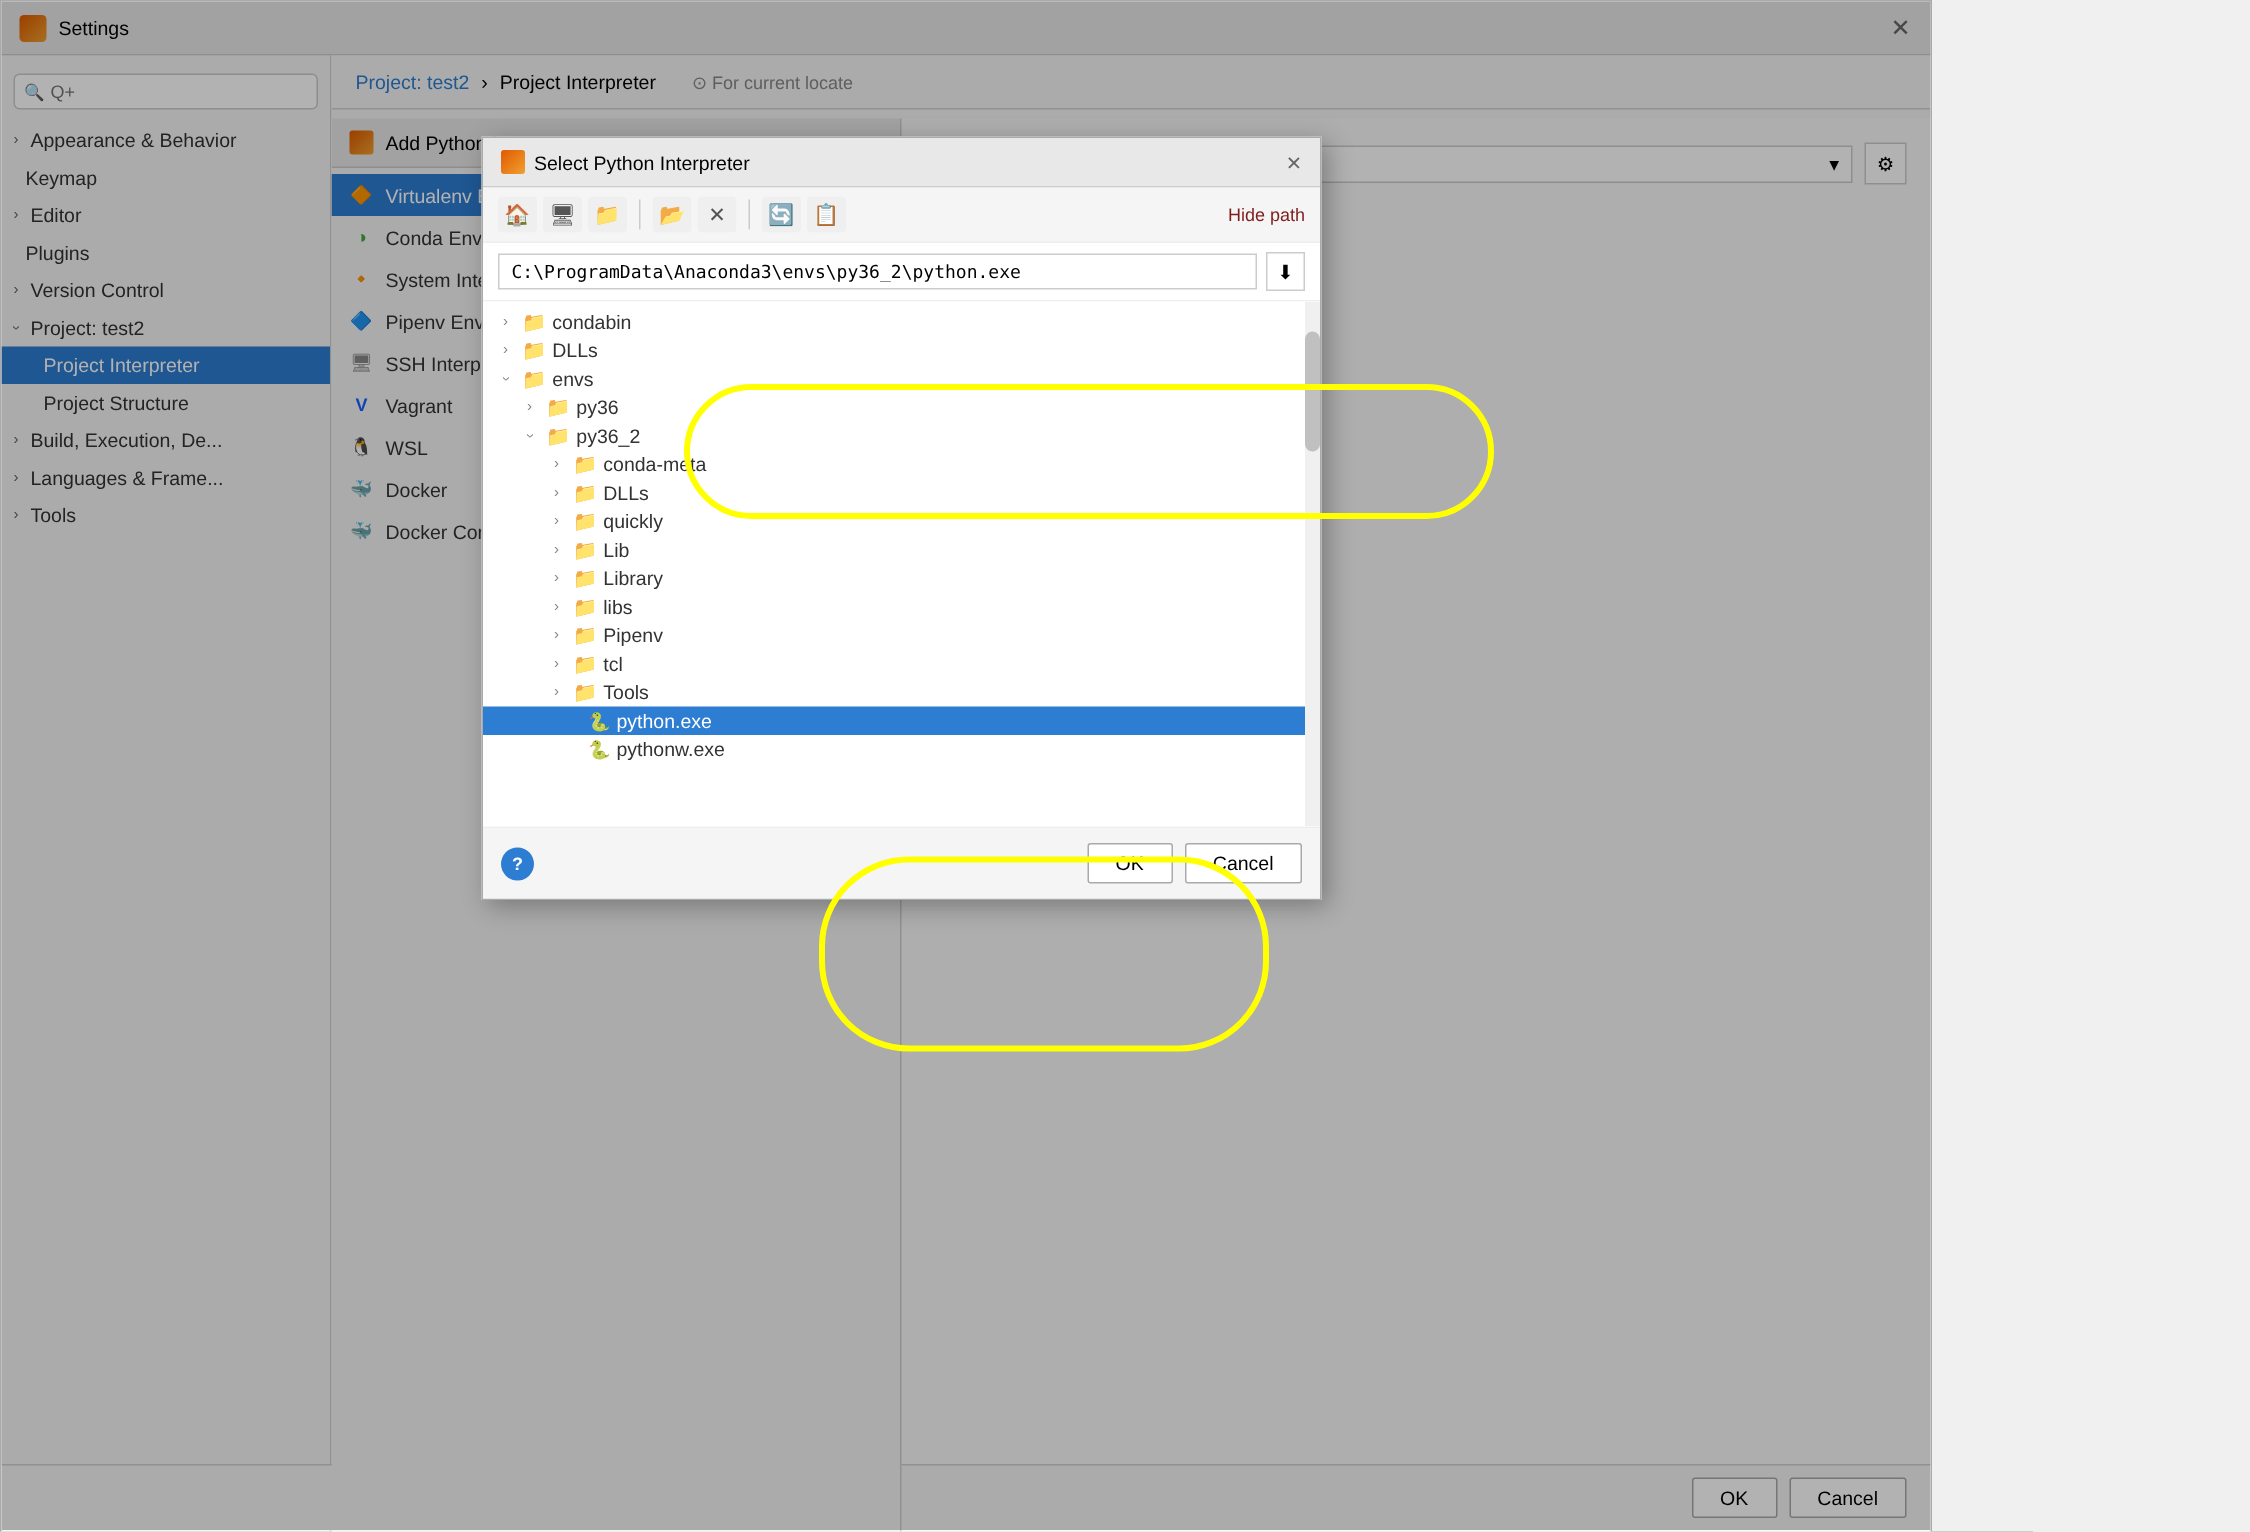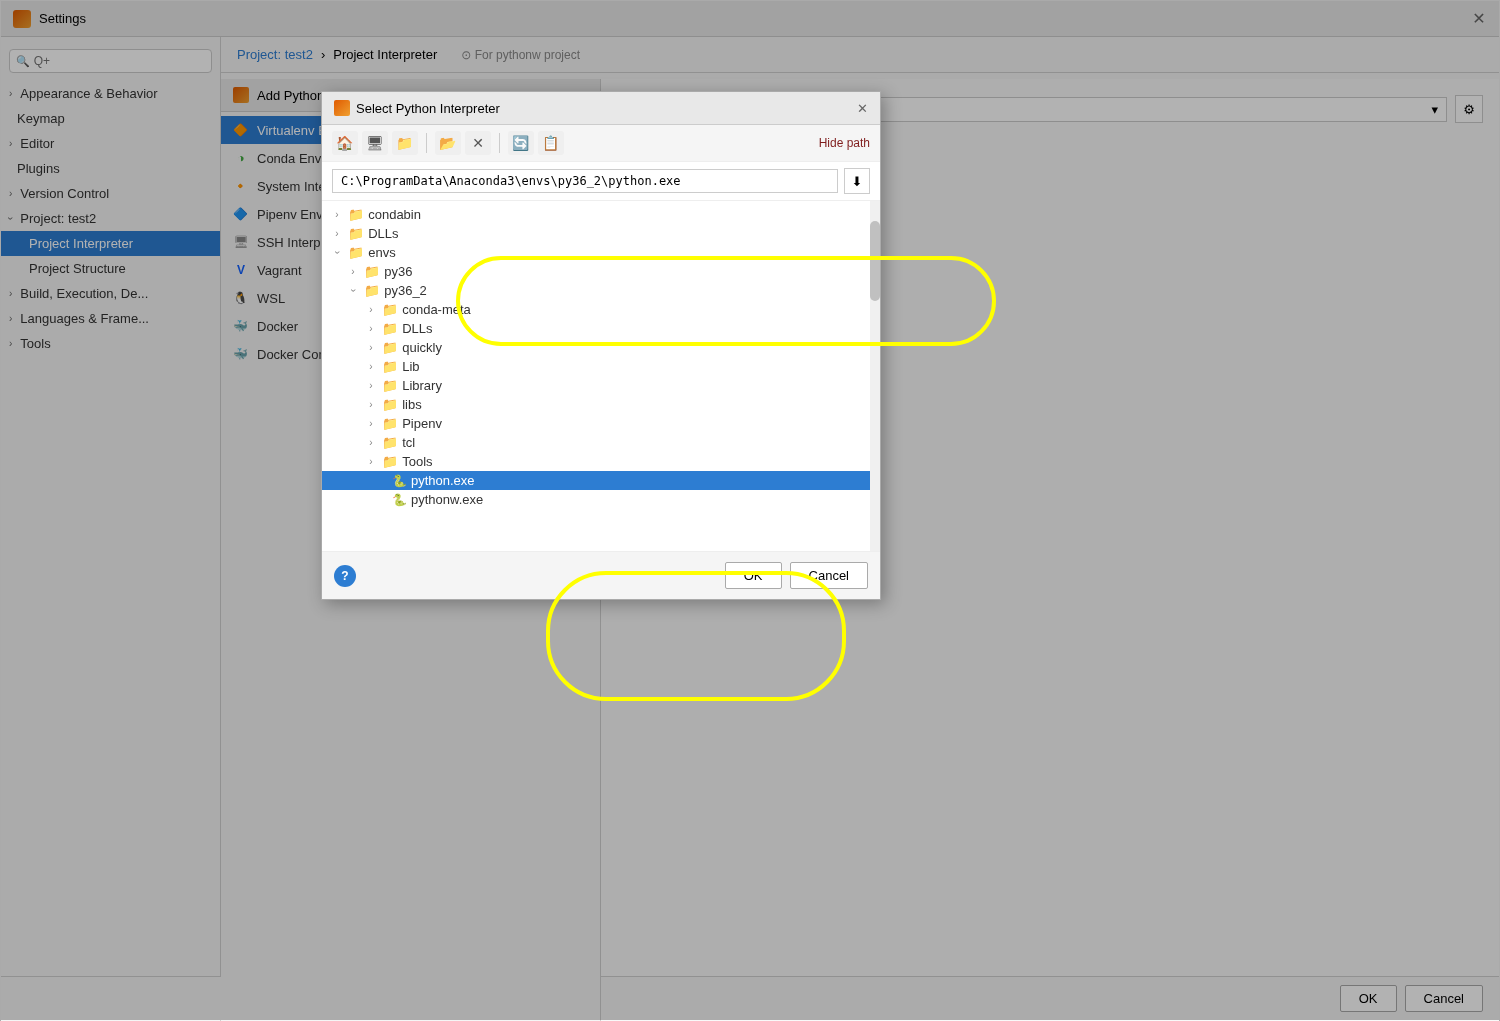--- a/index.html
+++ b/index.html
@@ -2,21 +2,21 @@
 <html><head>
   <meta charset="utf-8">
   <style>
     * { box-sizing: border-box; margin: 0; padding: 0; font-family: 'Segoe UI', Arial, sans-serif; font-size: 13px; }
     body { background: #f0f0f0; width: 1500px; height: 1021px; overflow: hidden; position: relative; }
 
     
     .settings-window {
       position: absolute;
       top: 0; left: 0;
-      width: 1500px; height: 1021px;
+      width: 1288px; height: 1021px;
       background: #f5f5f5;
       border: 1px solid #aaa;
     }
 
     .window-titlebar {
       background: #e8e8e8;
       height: 36px;
       display: flex;
       align-items: center;
       padding: 0 12px;
@@ -445,21 +445,21 @@
         <span>Tools</span>
       </div>
     </div>
 
     <div class="settings-content">
 
       <div class="breadcrumb-bar">
         <span class="breadcrumb-link">Project: test2</span>
         <span>›</span>
         <span>Project Interpreter</span>
-        <span class="for-current-project">⊙ For pythonw project</span>
+        <span class="for-current-project">⊙ For current locate</span>
       </div>
 
       <div class="project-interpreter-area">
         <div class="pi-row">
           <span class="pi-label">Project Interpreter:</span>
           <div class="pi-select">
             <span>Python 3.6 (py36_2) C:\...</span>
             <span>▾</span>
           </div>
           <div class="pi-btn">

